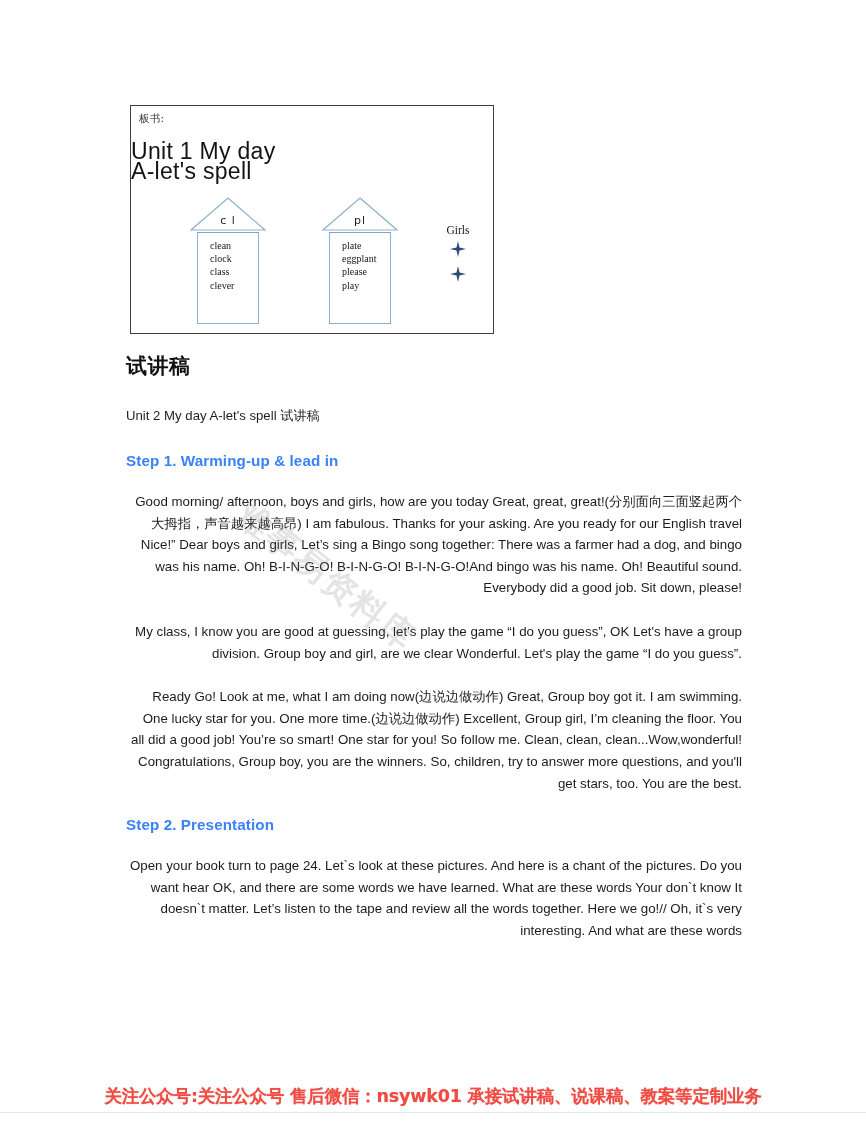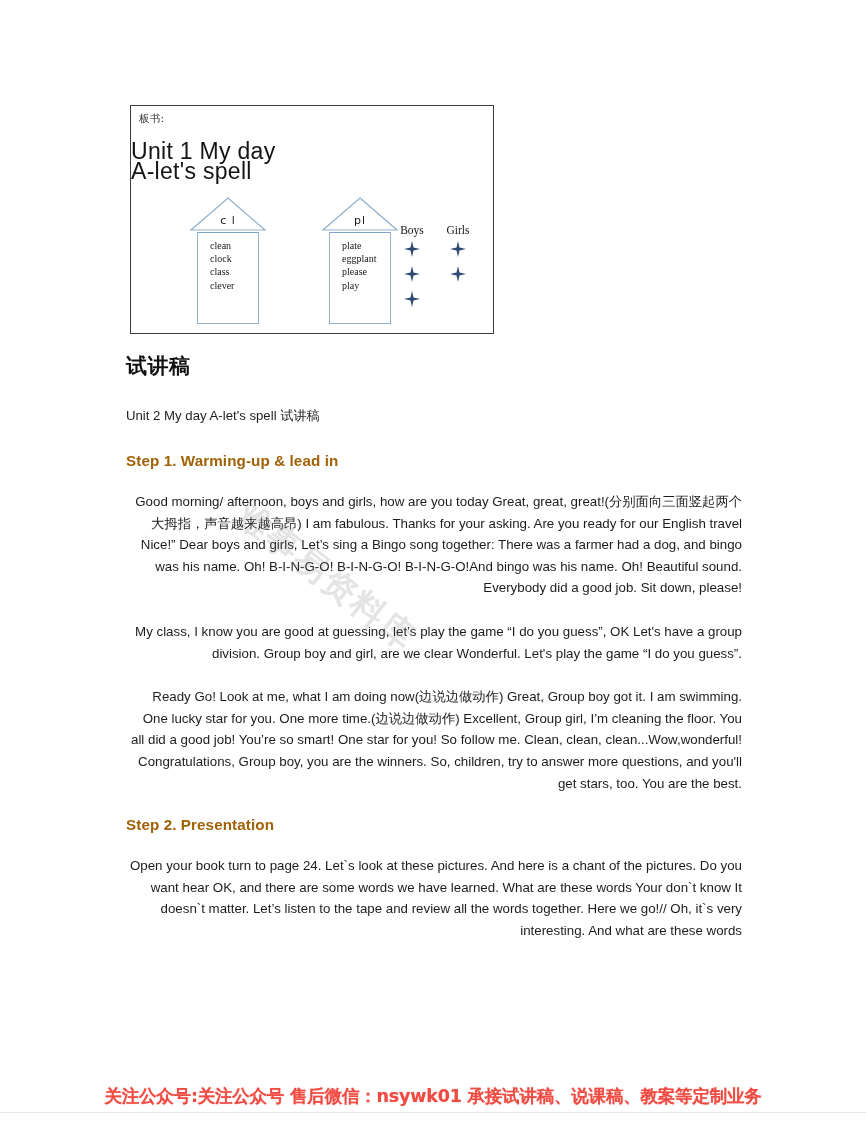--- a/index.html
+++ b/index.html
@@ -123,21 +123,21 @@
   }
   .doc-subtitle {
     font-size: 13.2px;
     line-height: 20px;
     color: #1e1e1e;
     margin: 0 0 26px 0;
   }
   .step-heading {
     font-size: 15.2px;
     font-weight: bold;
-    color: #a16207;
+    color: #3b82f6;
     margin: 0 0 22px 0;
     letter-spacing: 0.1px;
   }
   .para {
     font-size: 13.3px;
     line-height: 21.6px;
     color: #1c1c1c;
     margin: 0 0 22px 0;
     text-align: right;
   }
@@ -225,32 +225,20 @@
     <div class="house-body">
       <ul class="word-list">
         <li>clean</li>
         <li>clock</li>
         <li>class</li>
         <li>clever</li>
       </ul>
     </div>
   </div>
 
-  <div class="score-col" id="score-boys">
-    <div class="score-head">Boys</div>
-    <svg class="star" width="16" height="16" viewBox="0 0 16 16">
-      <path d="M8 0 L9.5 6.5 L16 8 L9.5 9.5 L8 16 L6.5 9.5 L0 8 L6.5 6.5 Z" fill="#2e4a73"></path>
-    </svg>
-    <svg class="star" width="16" height="16" viewBox="0 0 16 16">
-      <path d="M8 0 L9.5 6.5 L16 8 L9.5 9.5 L8 16 L6.5 9.5 L0 8 L6.5 6.5 Z" fill="#2e4a73"></path>
-    </svg>
-    <svg class="star" width="16" height="16" viewBox="0 0 16 16">
-      <path d="M8 0 L9.5 6.5 L16 8 L9.5 9.5 L8 16 L6.5 9.5 L0 8 L6.5 6.5 Z" fill="#2e4a73"></path>
-    </svg>
-  </div>
 
   <div class="score-col" id="score-girls">
     <div class="score-head">Girls</div>
     <svg class="star" width="16" height="16" viewBox="0 0 16 16">
       <path d="M8 0 L9.5 6.5 L16 8 L9.5 9.5 L8 16 L6.5 9.5 L0 8 L6.5 6.5 Z" fill="#2e4a73"></path>
     </svg>
     <svg class="star" width="16" height="16" viewBox="0 0 16 16">
       <path d="M8 0 L9.5 6.5 L16 8 L9.5 9.5 L8 16 L6.5 9.5 L0 8 L6.5 6.5 Z" fill="#2e4a73"></path>
     </svg>
   </div>

